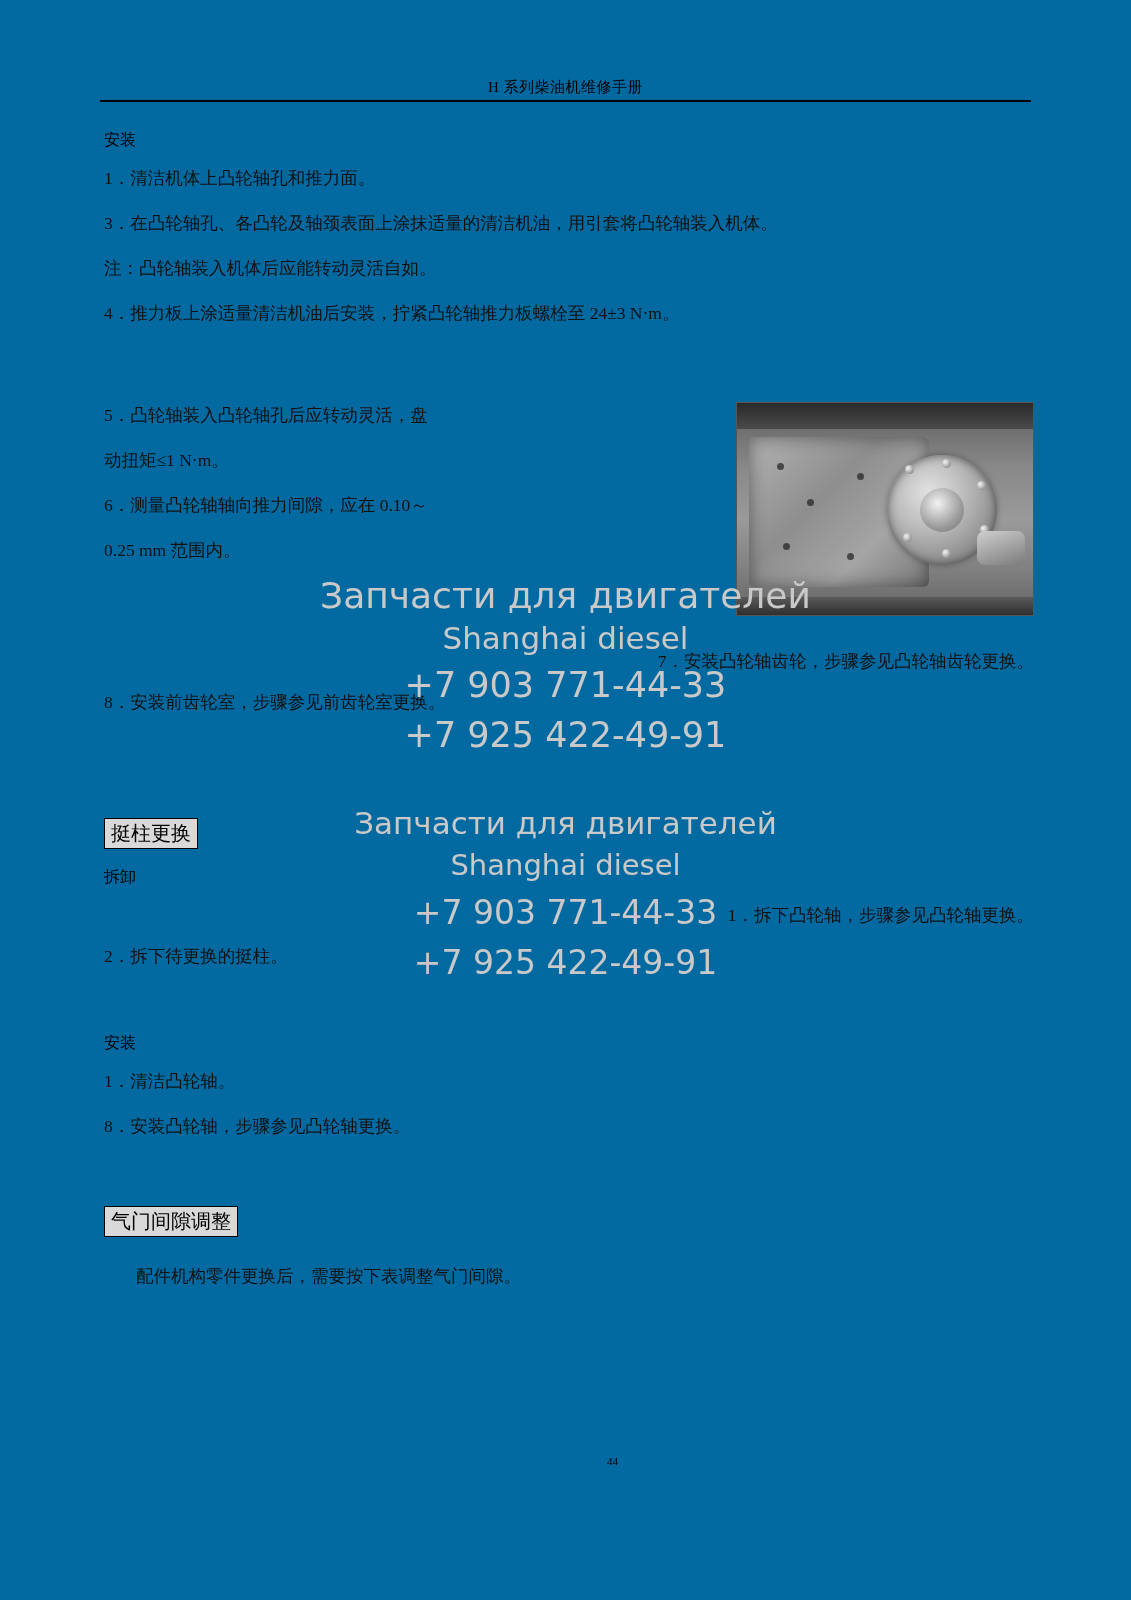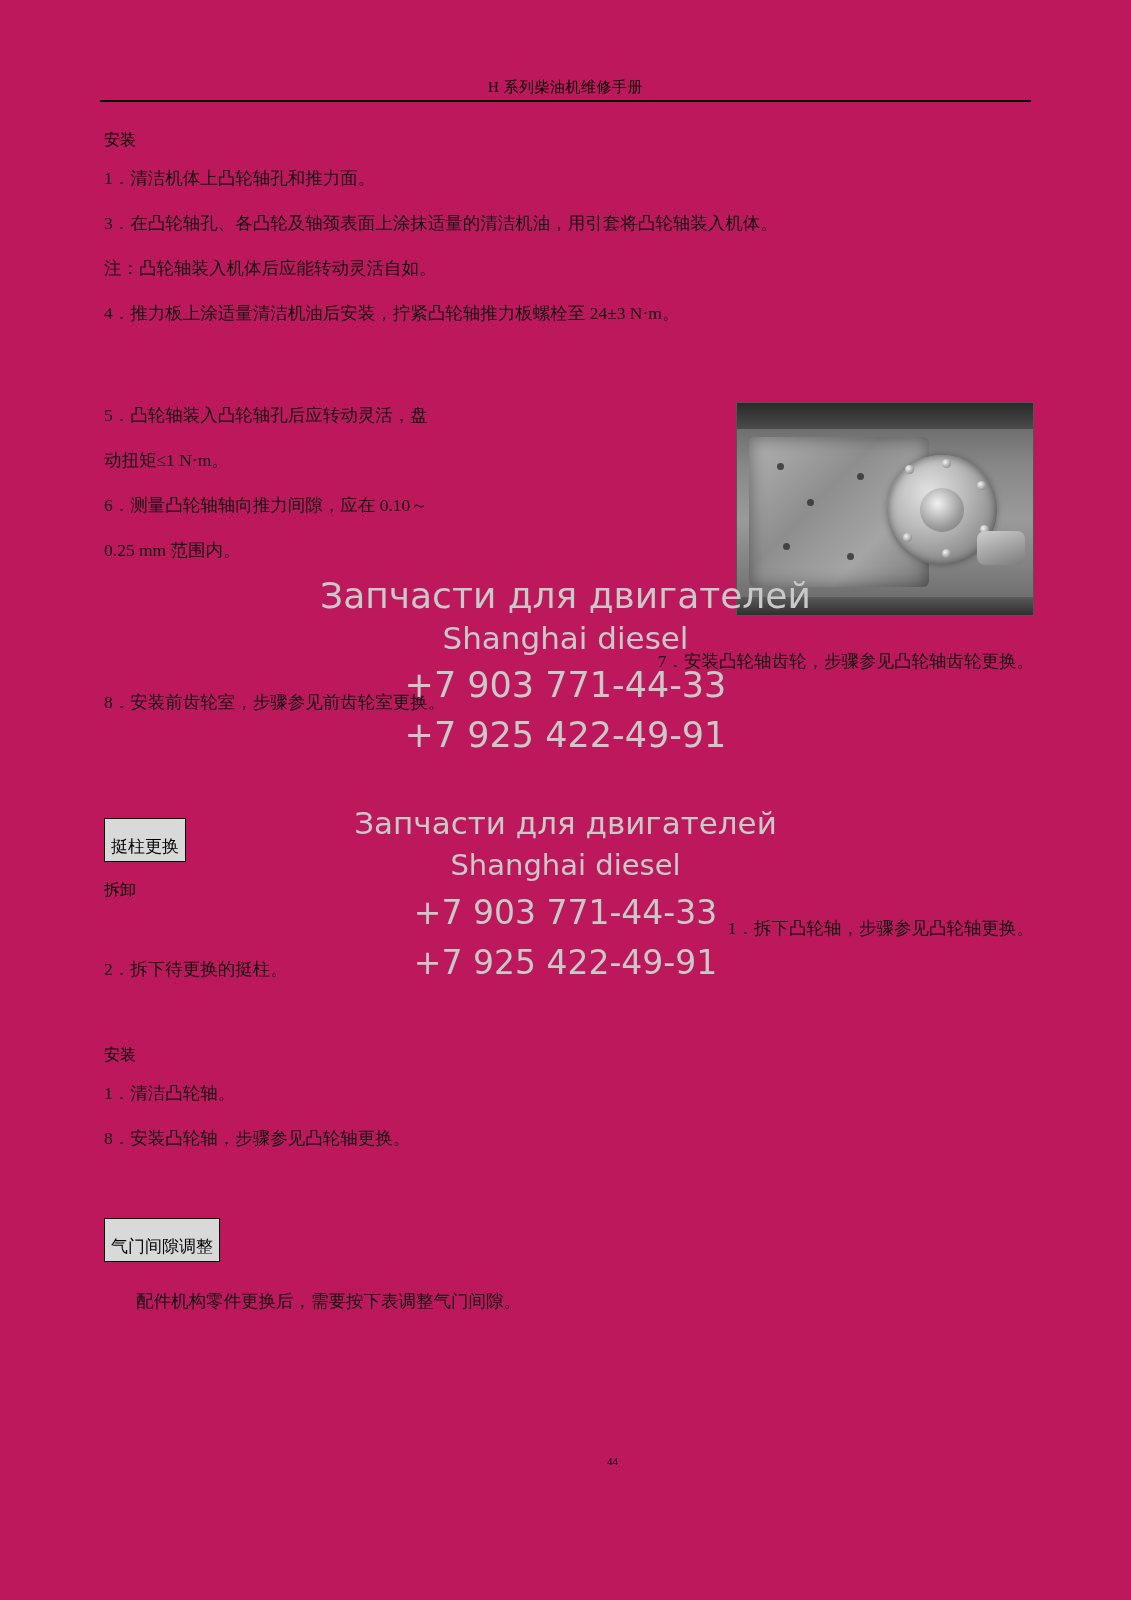--- a/index.html
+++ b/index.html
@@ -9,21 +9,21 @@
   }
   body {
     font-family: "Liberation Serif", serif;
     color: #000000;
   }
   .page {
     position: relative;
     width: 1131px;
     height: 1600px;
     margin: 0 auto;
-    background: #be185d;
+    background: #0369a1;
     overflow: hidden;
   }
   
   .header {
     position: absolute;
     top: 78px;
     left: 100px;
     width: 931px;
     text-align: center;
     font-size: 15px;
@@ -55,22 +55,22 @@
     font-size: 16px;
     margin: 0 0 14px 0;
   }
   .gap-l { height: 56px; }
 
   
   .boxed {
     display: inline-block;
     border: 1px solid #000;
     background: #d9d9d9;
-    padding: 18px 6px 3px 6px;
-    font-size: 17px;
+    padding: 2px 6px 3px 6px;
+    font-size: 20px;
     line-height: 1.2;
   }
 
   
   .float-photo {
     float: right;
     width: 296px;
     height: 212px;
     margin: 0 0 10px 26px;
     border: 1px solid #555;

